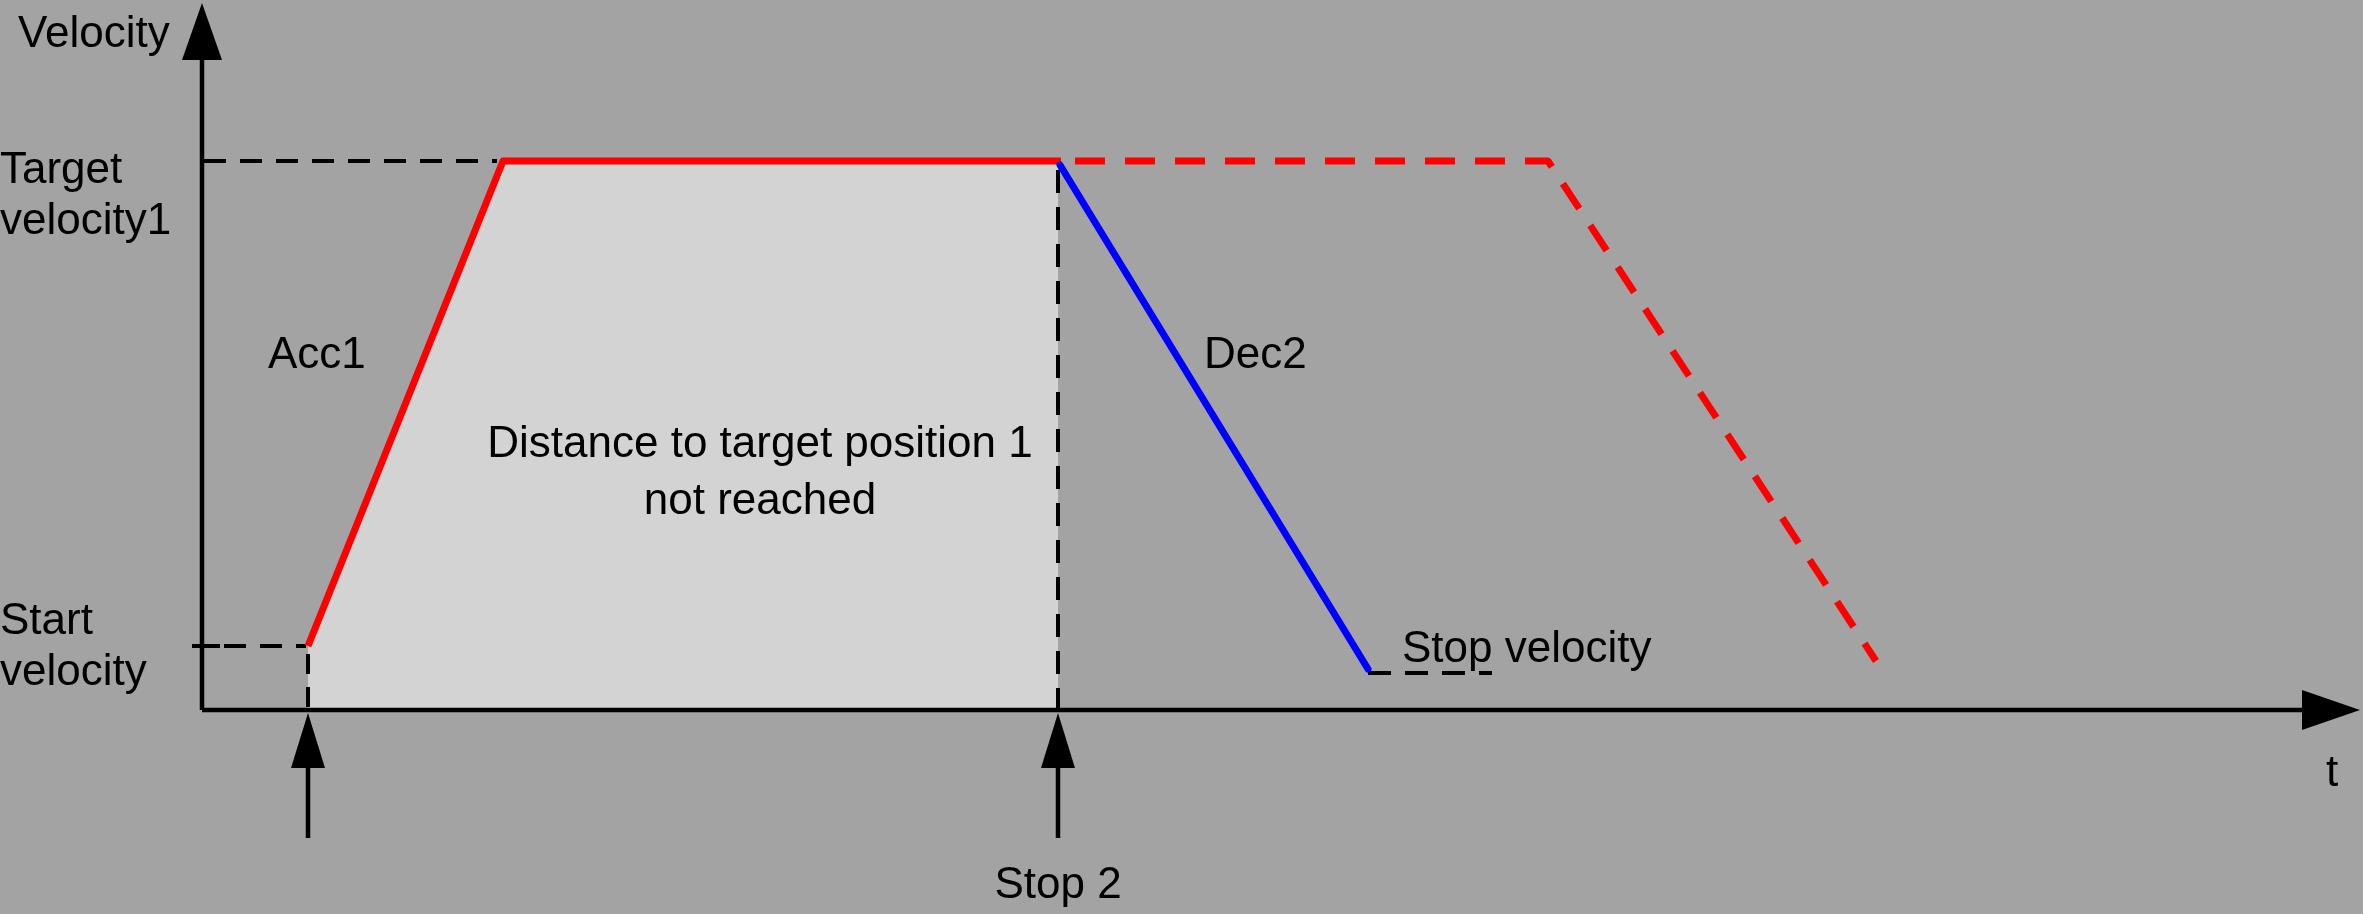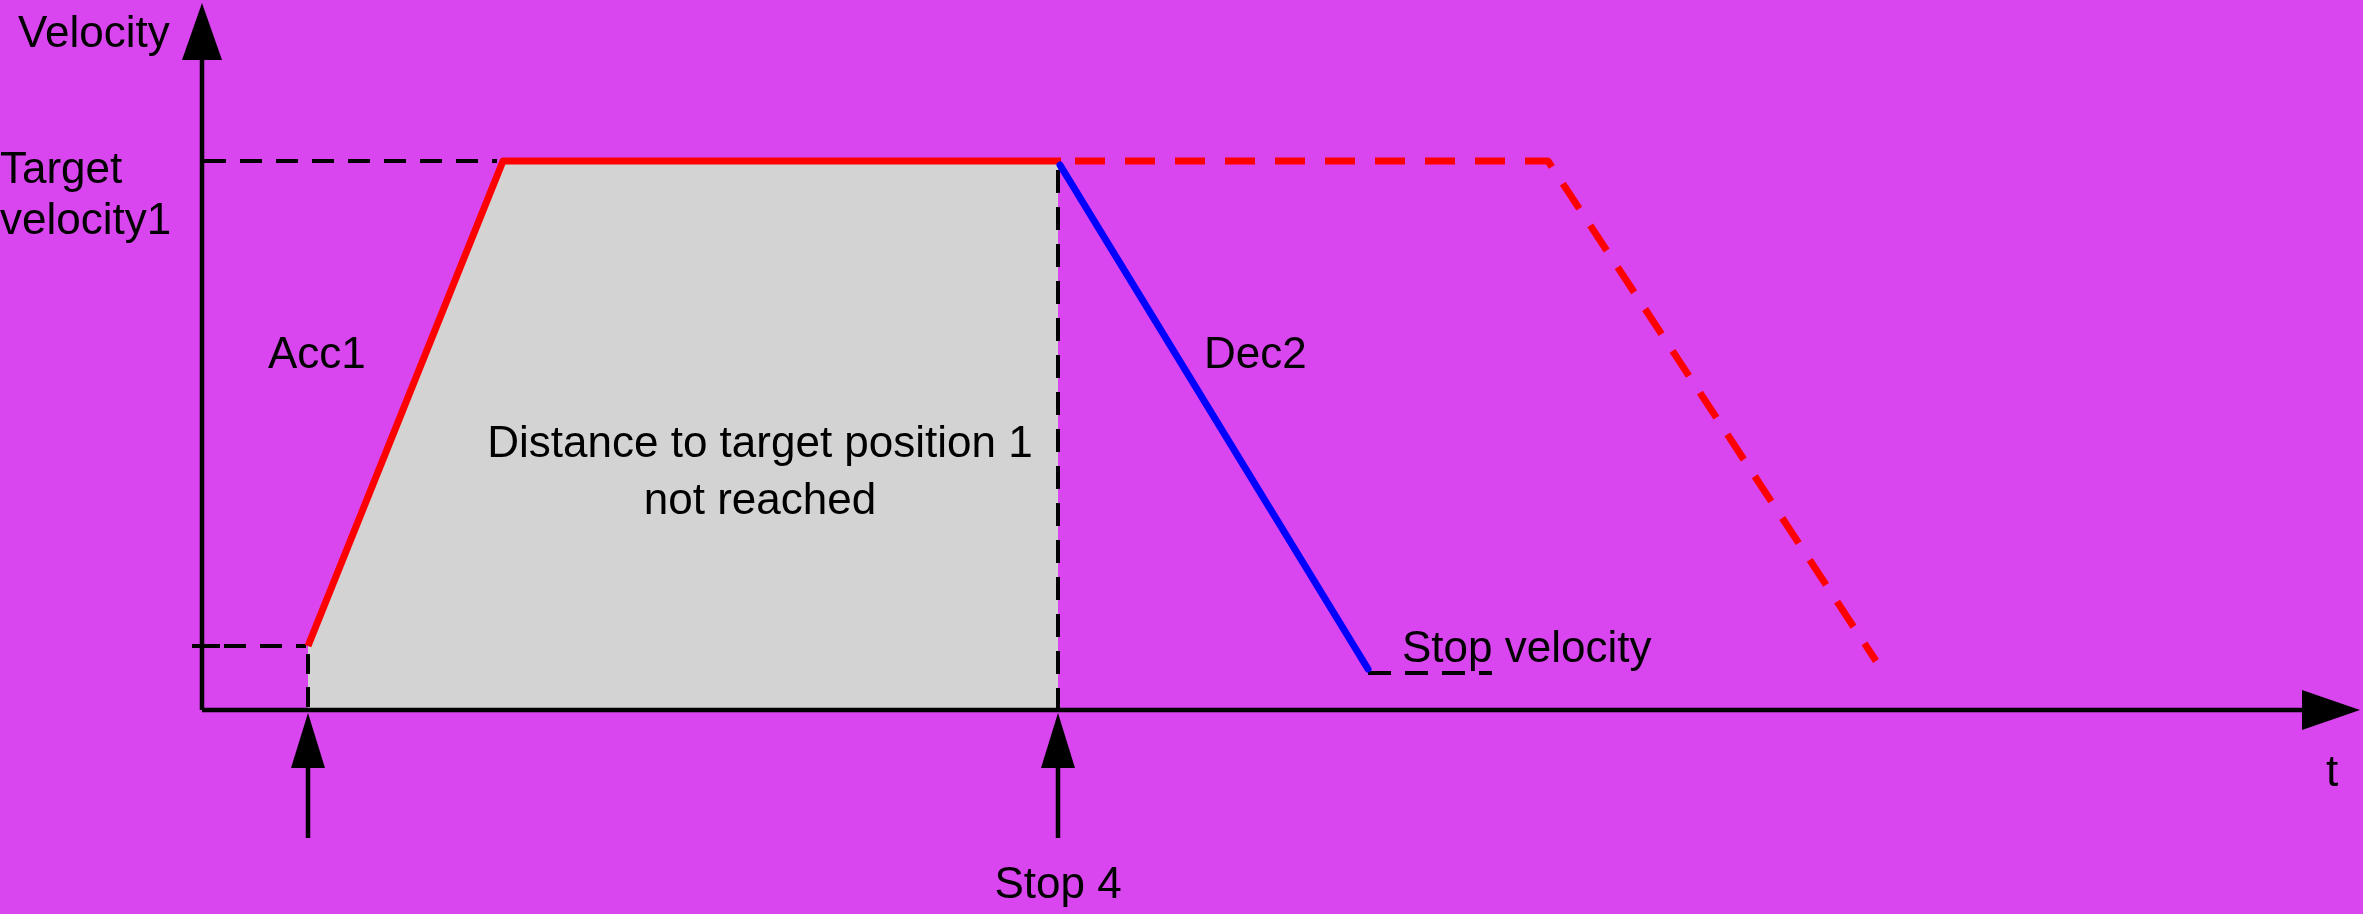--- a/index.html
+++ b/index.html
@@ -1,19 +1,19 @@
 <!DOCTYPE html>
 <html><head>
 <meta charset="utf-8">
 <style>
   html,body{margin:0;padding:0;background:#fff;}
   #stage{
     position:relative;
     width:2363px;height:914px;
-    background:#d946ef;
+    background:#a3a3a3;
     font-family:"Liberation Sans", sans-serif;
     color:#000;
     overflow:hidden;
   }
   #plot-svg{position:absolute;left:0;top:0;}
   .lbl{
     position:absolute;
     font-size:44px;
     line-height:51px;
     white-space:nowrap;
@@ -64,28 +64,32 @@
 
   <div class="lbl" style="left:18px;top:6px;">Velocity</div>
 
   <div class="lbl" style="left:2326px;top:745px;">t</div>
 
   <div class="lbl right" style="left:0px;top:142px;width:172px;">
     <span class="ln">Target</span>
     <span class="ln">velocity1</span>
   </div>
 
+  <div class="lbl right" style="left:0px;top:593px;width:172px;">
+    <span class="ln">Start</span>
+    <span class="ln">velocity</span>
+  </div>
 
   <div class="lbl" style="left:268px;top:327px;">Acc1</div>
 
   <div class="lbl" style="left:1188px;top:327px;margin-left:16px;">Dec2</div>
 
   <div class="lbl center" id="distance-note" style="left:430px;top:413px;width:660px;">
     <span class="ln">Distance to target position 1</span>
     <span class="ln">not reached</span>
   </div>
 
   <div class="lbl" style="left:1402px;top:621px;">Stop velocity</div>
 
 
-  <div class="lbl center" style="left:908px;top:857px;width:300px;">Stop 4</div>
+  <div class="lbl center" style="left:908px;top:857px;width:300px;">Stop 2</div>
 
 </div>
 
 </body></html>

